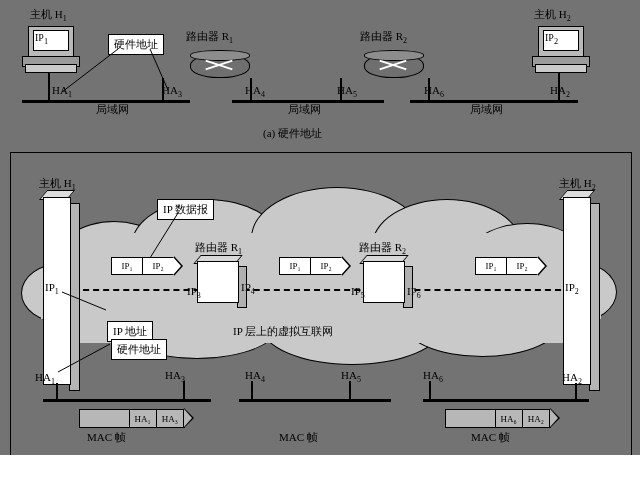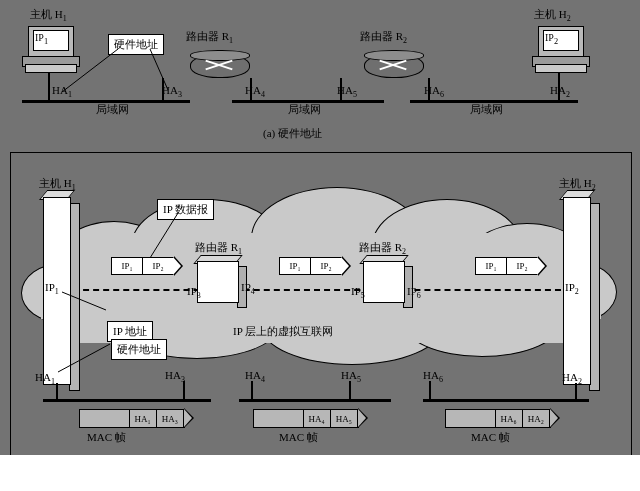--- a/index.html
+++ b/index.html
@@ -294,27 +294,20 @@
 
     <div class="frame" style="left:68px;top:256px;width:104px;">
       <div class="cell head" style="width:52px;"></div>
       <div class="cell" style="width:26px;">HA₁</div>
       <div class="cell" style="width:26px;">HA₃</div>
       <div class="nose"></div>
         <div class="nosein"></div>
     </div>
     <div class="lbl" style="left:76px;top:278px;">MAC 帧</div>
 
-    <div class="frame" style="left:242px;top:256px;width:104px;">
-      <div class="cell head" style="width:52px;"></div>
-      <div class="cell" style="width:26px;">HA₄</div>
-      <div class="cell" style="width:26px;">HA₅</div>
-      <div class="nose"></div>
-        <div class="nosein"></div>
-    </div>
     <div class="lbl" style="left:268px;top:278px;">MAC 帧</div>
 
     <div class="frame" style="left:434px;top:256px;width:104px;justify-content:flex-end;">
       <div class="cell head" style="width:52px;"></div>
       <div class="cell" style="width:26px;">HA₆</div>
       <div class="cell" style="width:26px;">HA₂</div>
       <div class="nose"></div>
         <div class="nosein"></div>
     </div>
     <div class="lbl" style="left:460px;top:278px;">MAC 帧</div>

